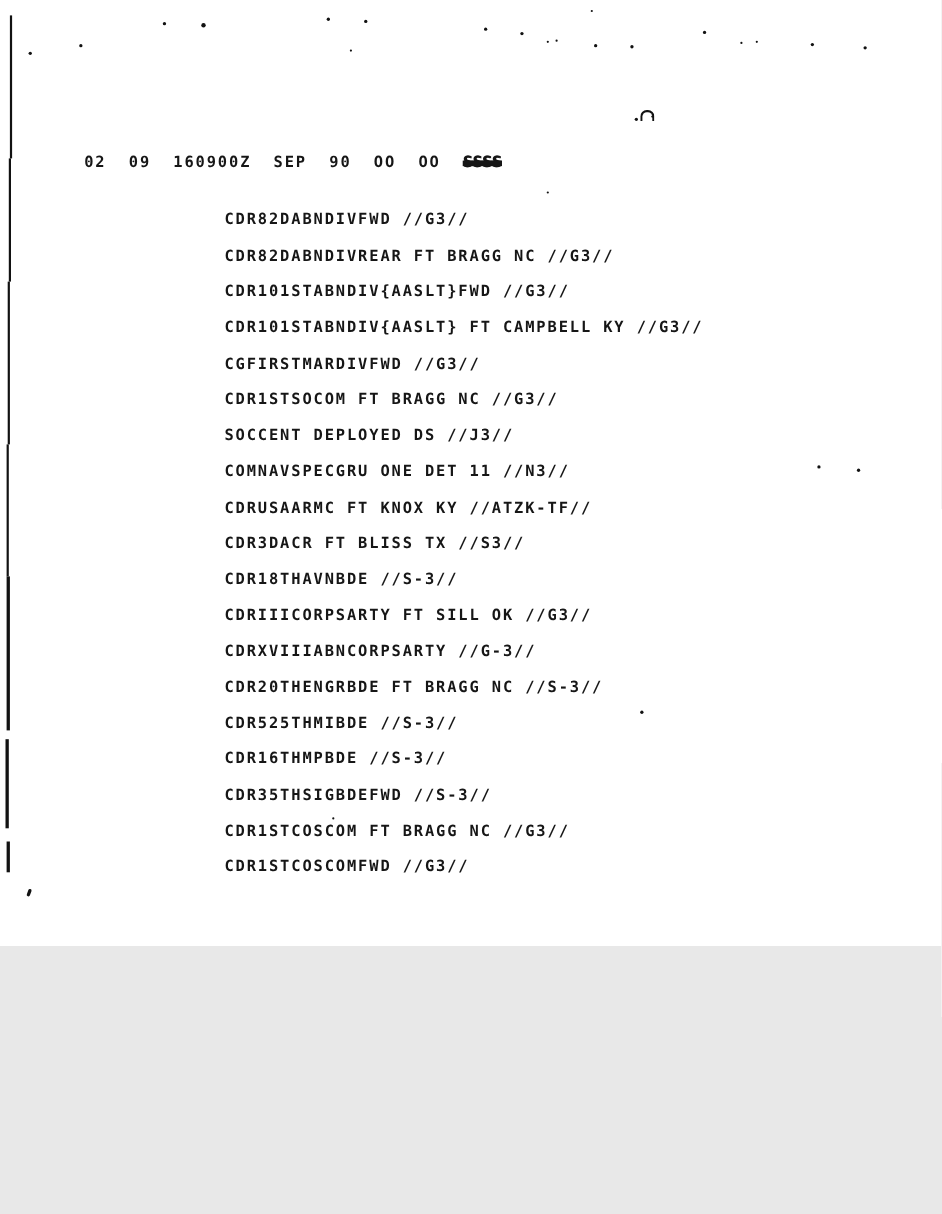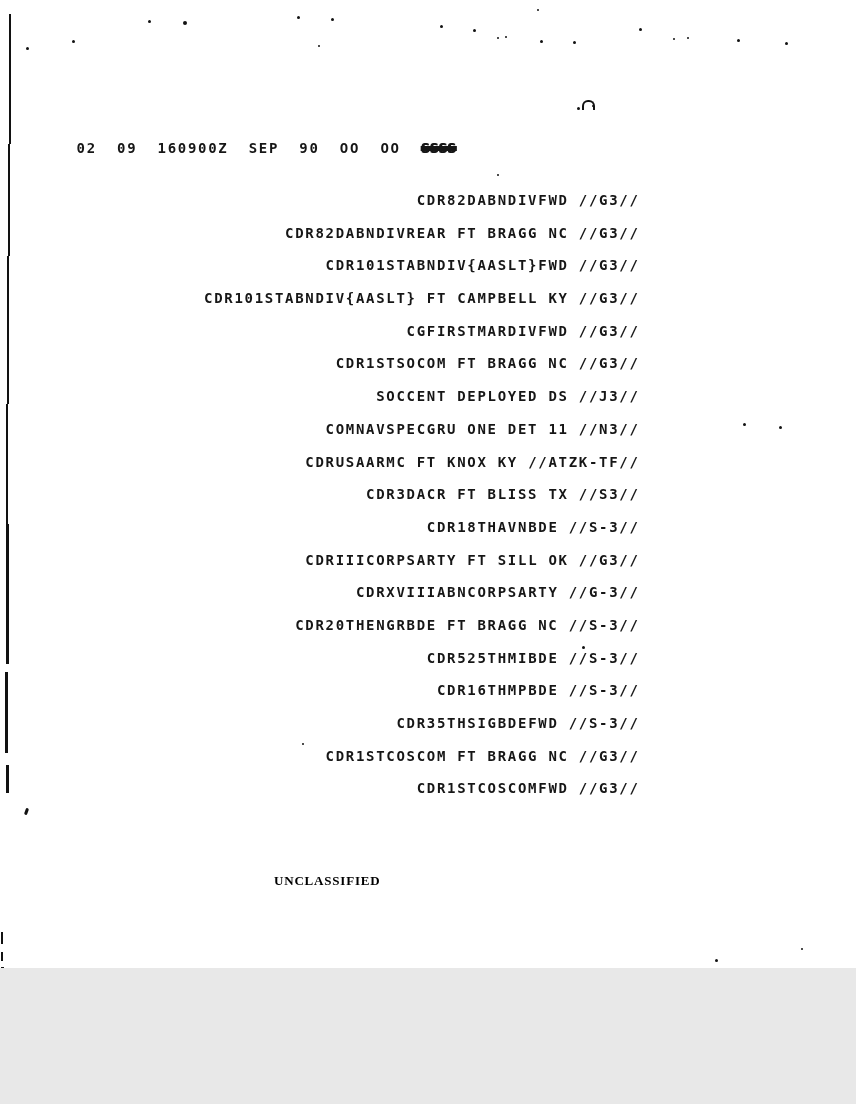--- a/index.html
+++ b/index.html
@@ -3,26 +3,25 @@
 <meta charset="utf-8">
 <style>
   html, body {
     margin: 0;
     padding: 0;
     background: #e8e8e8;
   }
   .page {
     position: relative;
     width: 856px;
-    height: 968px;
+    height: 860px;
     background: #ffffff;
     overflow: hidden;
     font-family: "DejaVu Sans Mono", monospace;
     color: #141414;
-    text-align: right;
   }
   
   .tw {
     font-family: "DejaVu Sans Mono", monospace;
     font-weight: bold;
     font-size: 14px;
     letter-spacing: 1.7px;
     white-space: pre;
     color: #161616;
   }

